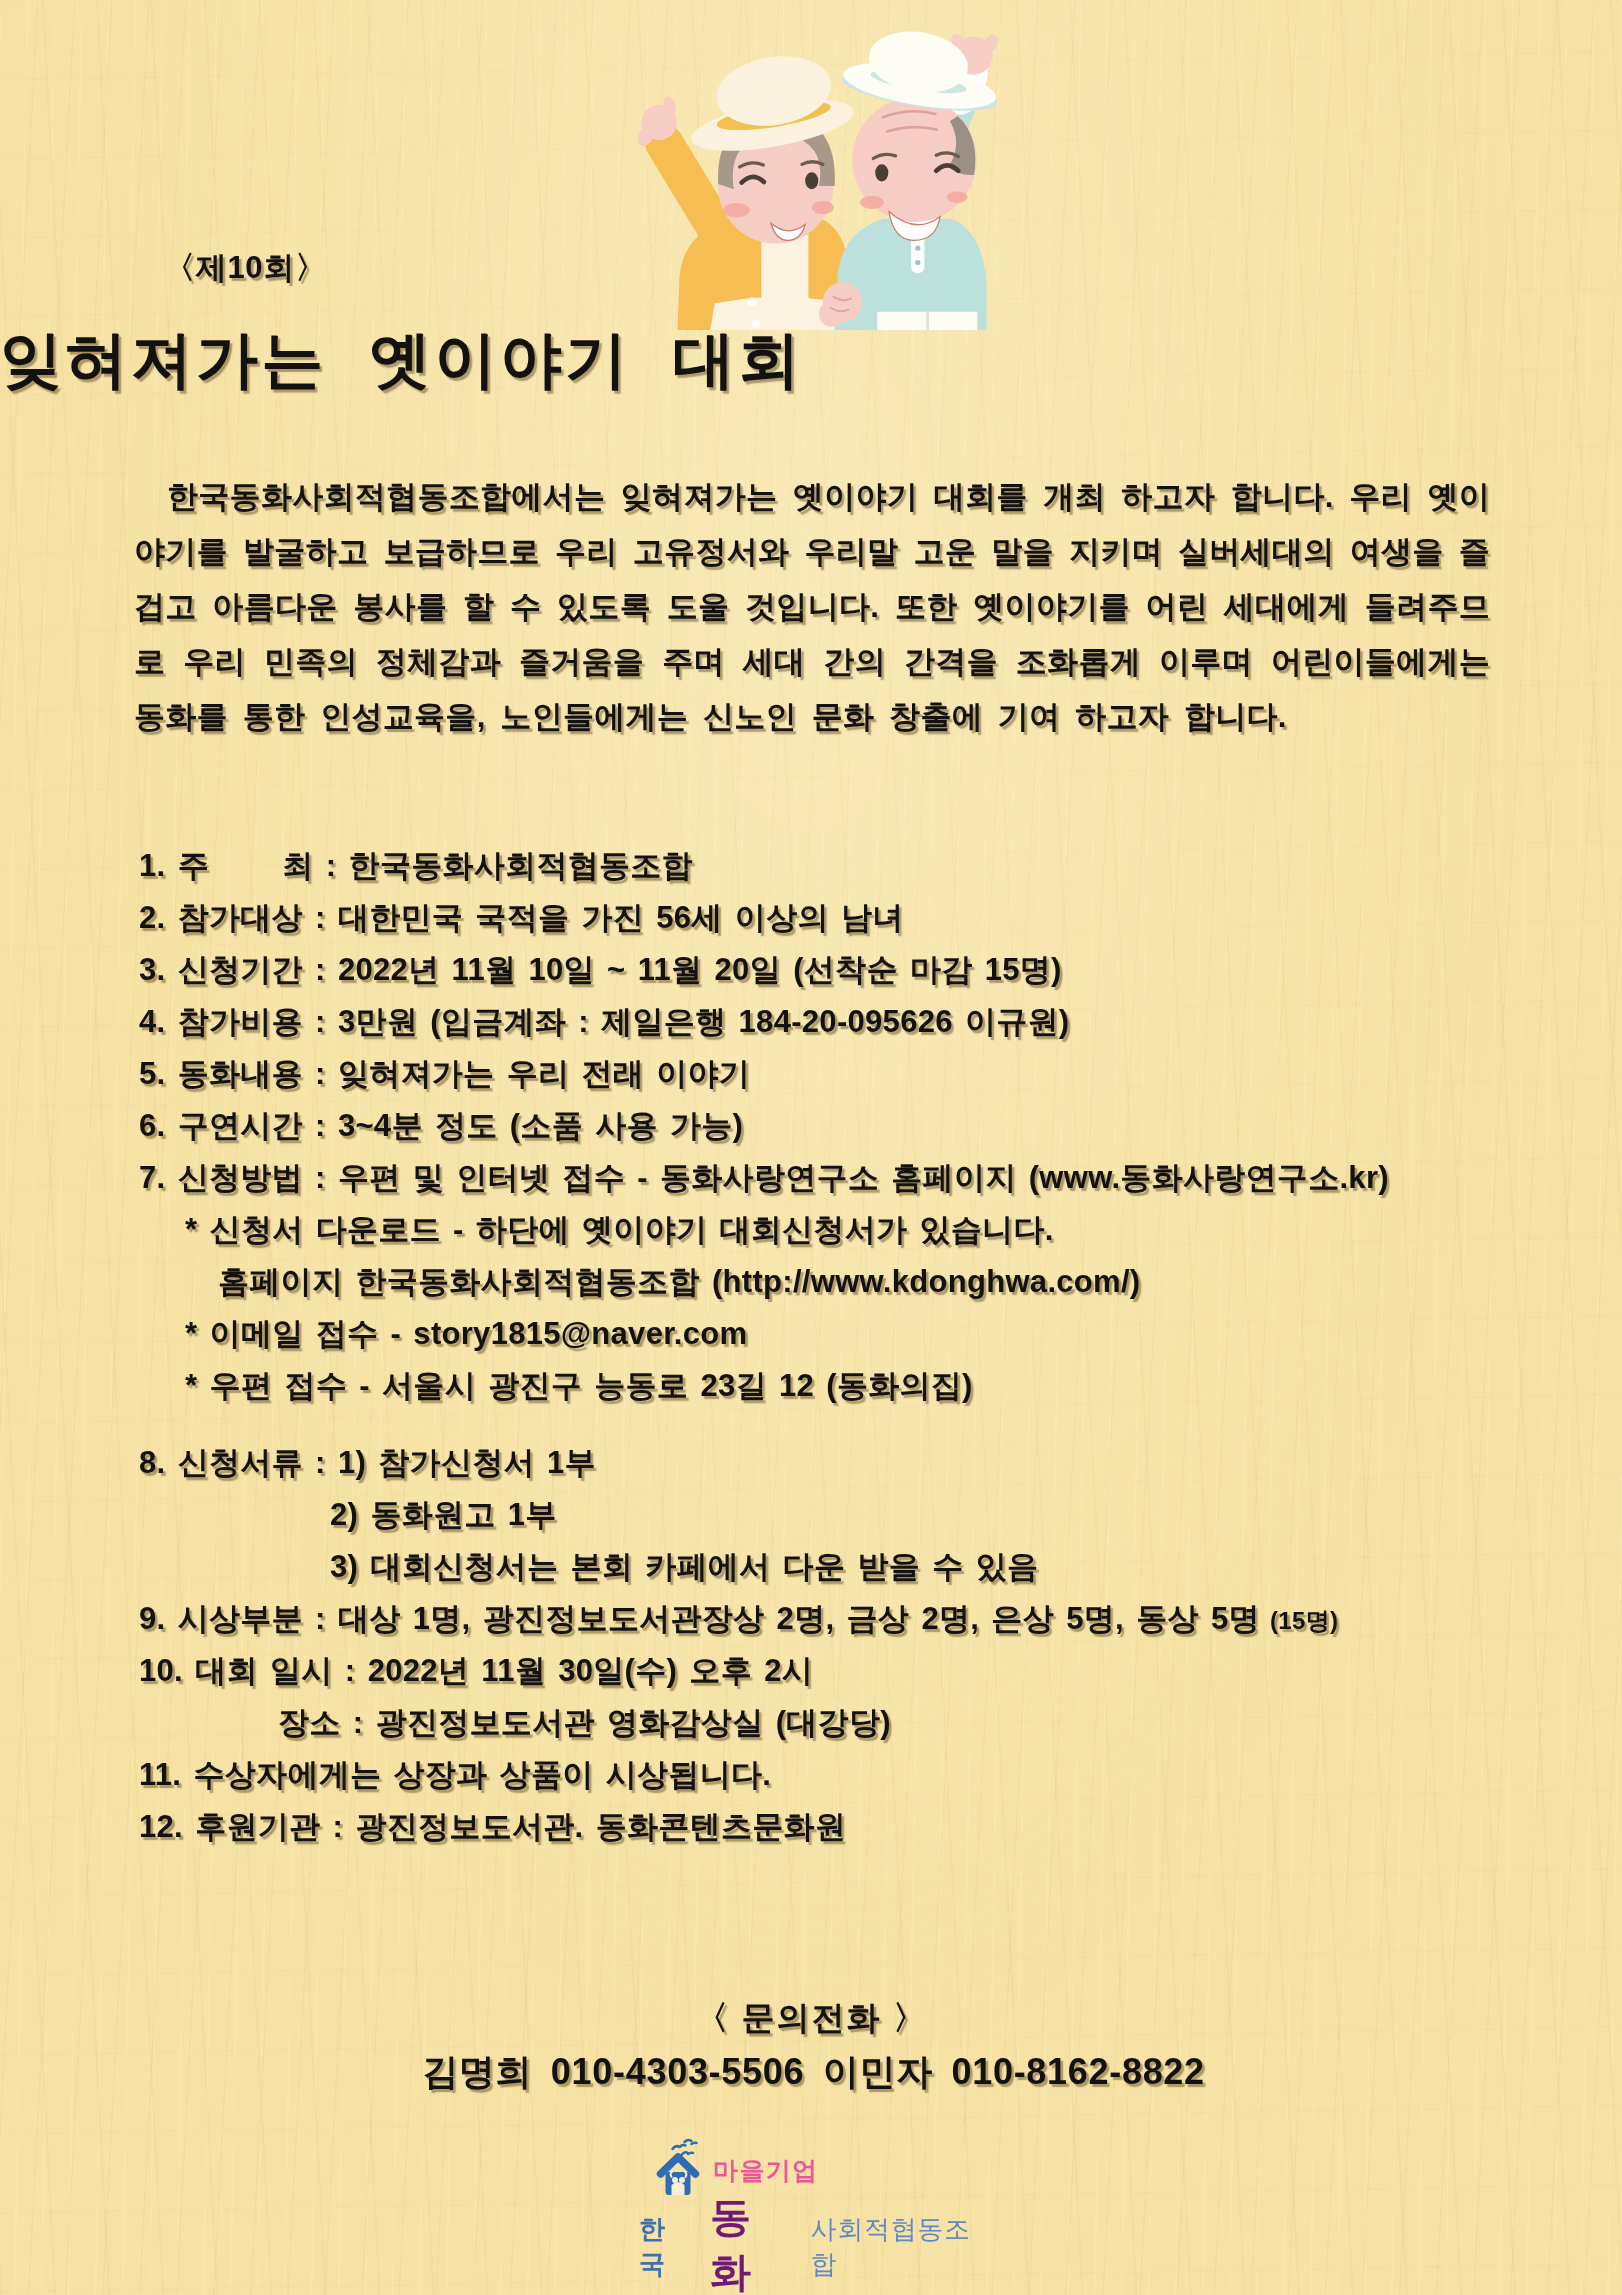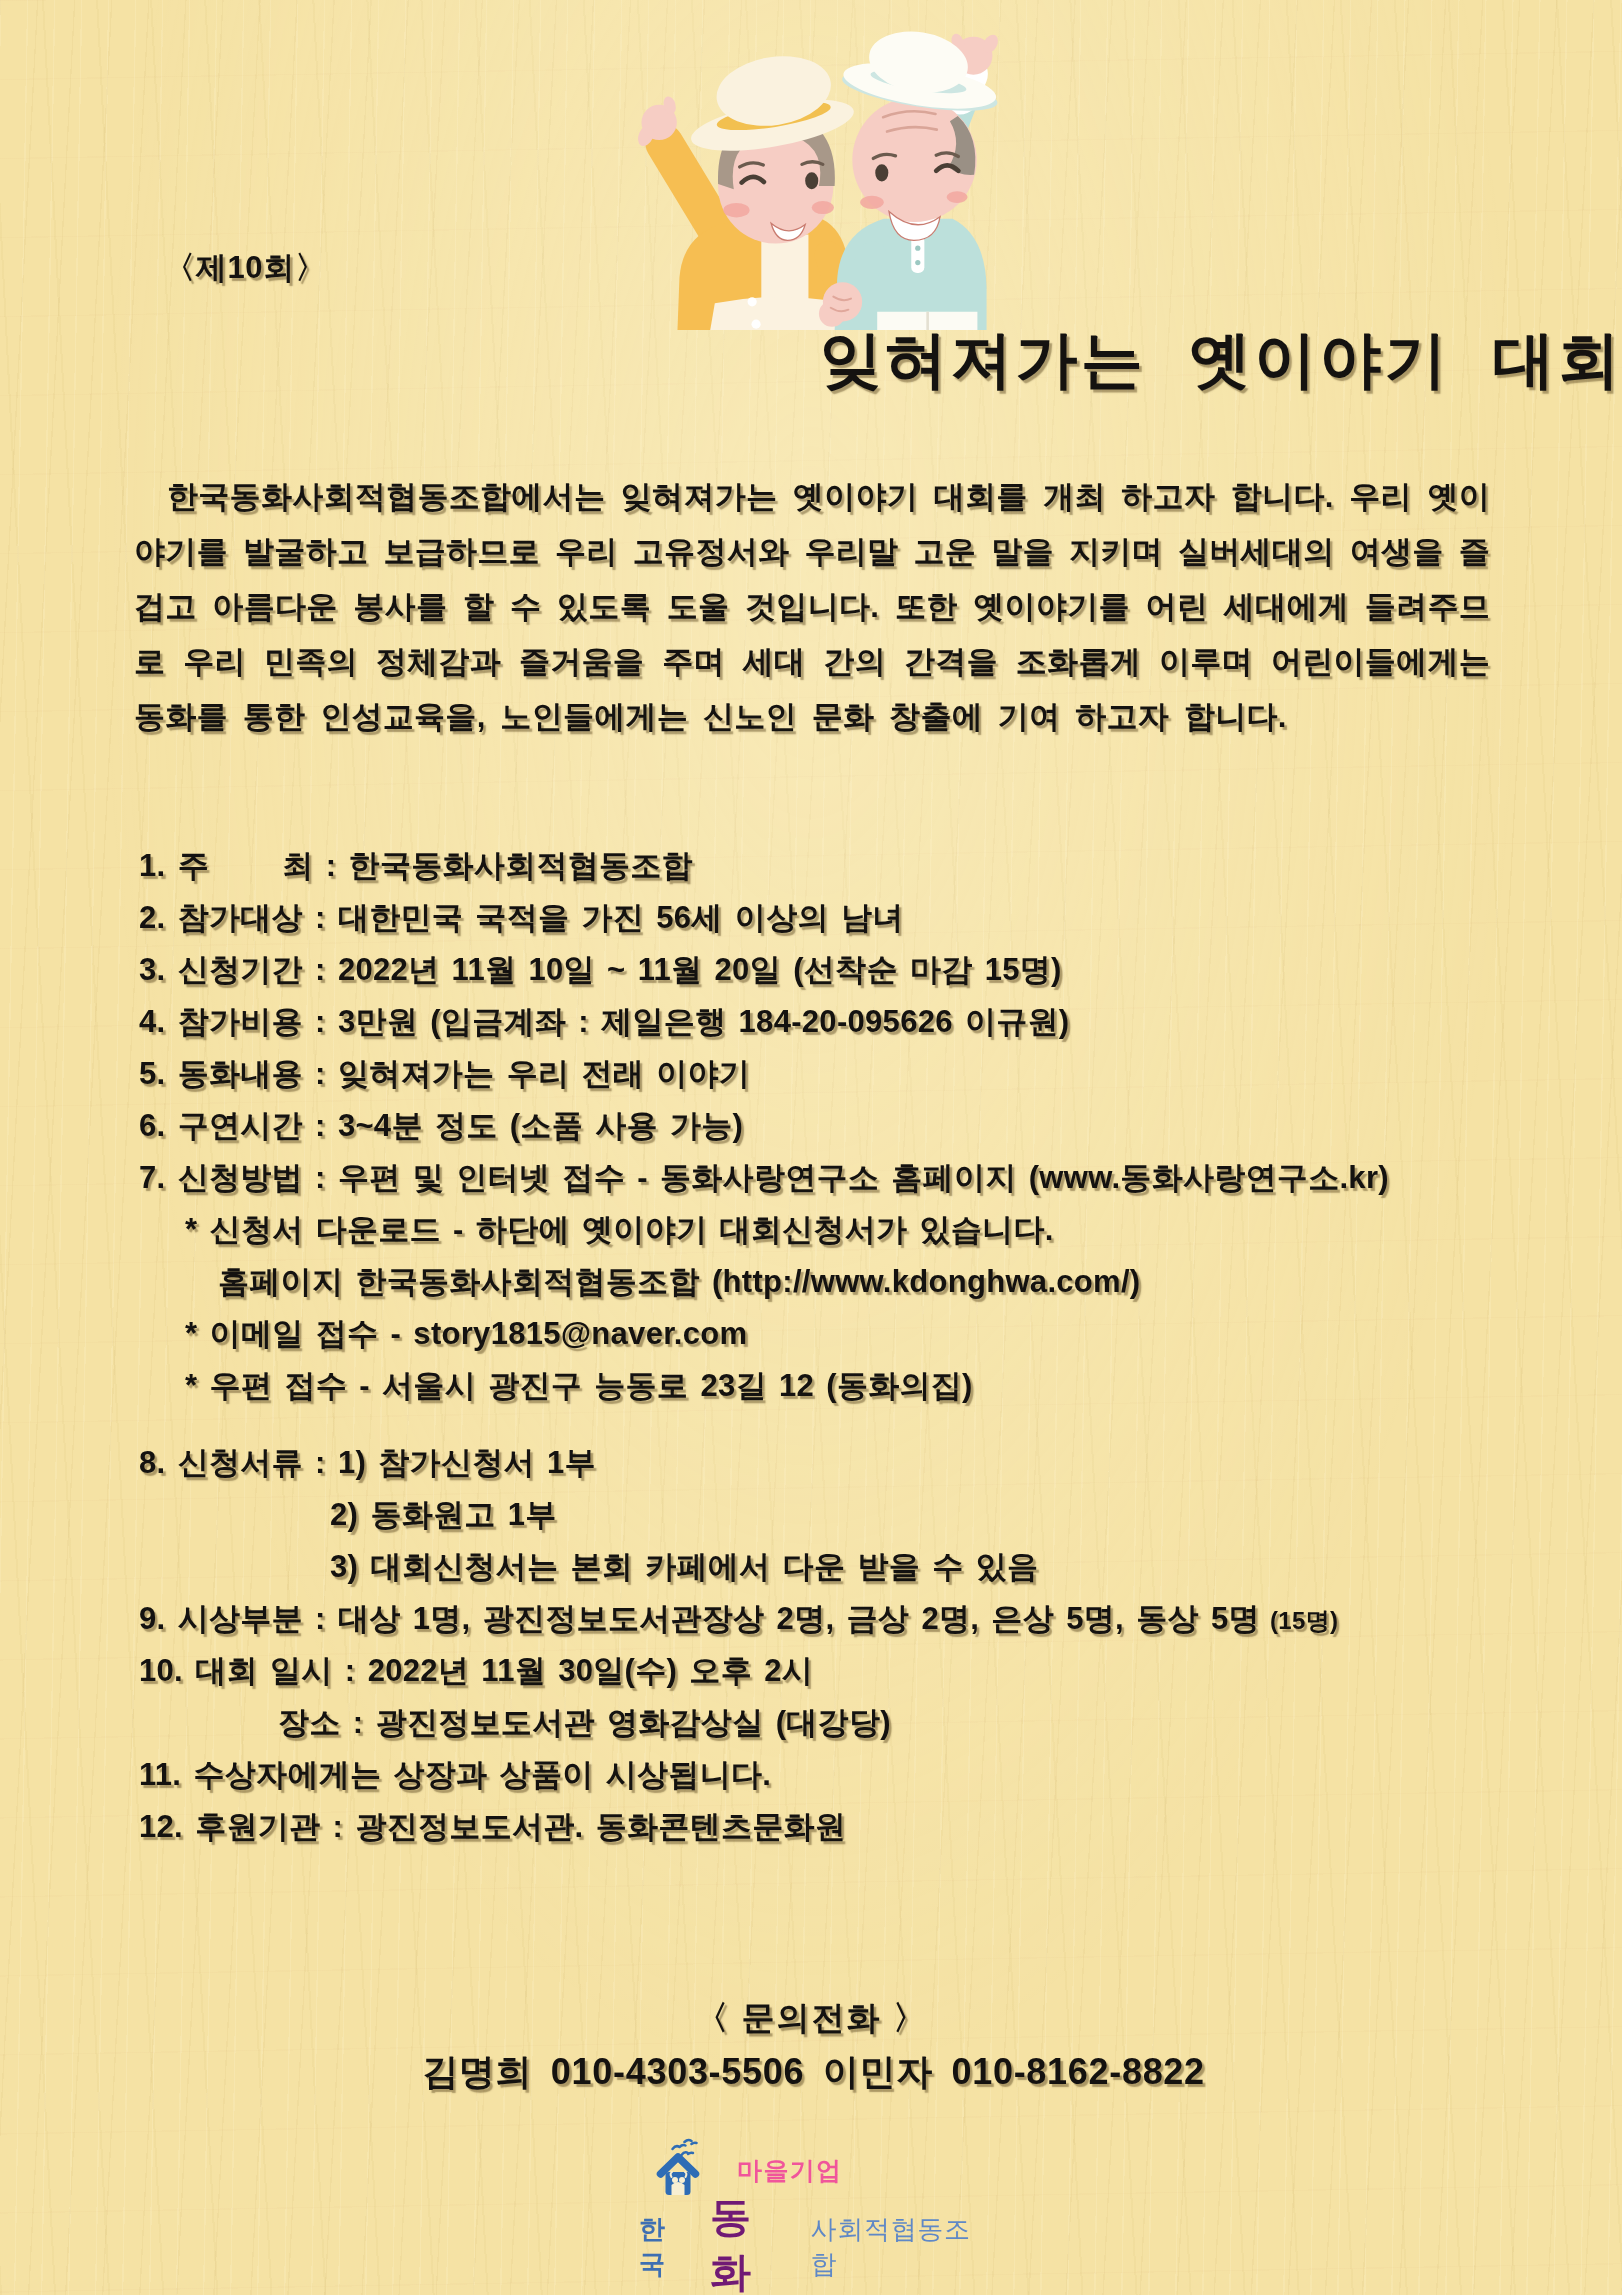--- a/index.html
+++ b/index.html
@@ -25,21 +25,21 @@
     white-space: pre;
   }
 
   .illustration {
     position: absolute; left: 612px; top: 18.3px;
     width: 406px; height: 313px;
   }
 
   .main-title {
     position: absolute; left: 0; top: 318px; width: 1623px;
-    text-align: right;
+    text-align: left;
     font-size: 62px; font-weight: 800;
     letter-spacing: 3.3px; word-spacing: 22px;
     white-space: pre;
   }
 
   .intro {
     position: absolute; left: 134px; top: 469px; width: 1356px;
     font-size: 31px; font-weight: 700;
     line-height: 55px;
     text-align: justify;
@@ -71,21 +71,21 @@
     position: absolute; left: 2px; top: 2048px; width: 1623px;
     text-align: center; font-size: 36px; font-weight: 800;
     word-spacing: 7.9px; letter-spacing: 0.7px; white-space: pre;
   }
 
   .logo {
     position: absolute; top: 2138px; left: 50%;
     transform: translateX(-50%);
     width: 353px;
   }
-  .logo-top { display: flex; align-items: flex-end; margin-left: 15.7px; height: 65px; gap: 24px; }
+  .logo-top { display: flex; align-items: flex-end; margin-left: 15.7px; height: 65px; }
   .logo-house-svg { width: 65px; height: 65px; flex: 0 0 auto; }
   .village-label {
     font-size: 25px; font-weight: 800; color: #F0559B;
     letter-spacing: 1.3px; margin-left: -2.6px; margin-bottom: 15.7px;
     white-space: pre;
   }
   .logo-text { display: flex; align-items: center; margin-top: -13px; margin-left: 3.9px; gap: 19px; }
   .org-prefix  { font-size: 26px; font-weight: 800; color: #3E6FB2; letter-spacing: 0.7px; }
   .org-emph    { font-size: 41px; font-weight: 800; color: #701a75; letter-spacing: 1.3px; margin: 0 1.3px 3.9px 1.3px; }
   .org-suffix  { font-size: 26px; font-weight: 400; color: #5F88C6; letter-spacing: 0.7px; }

